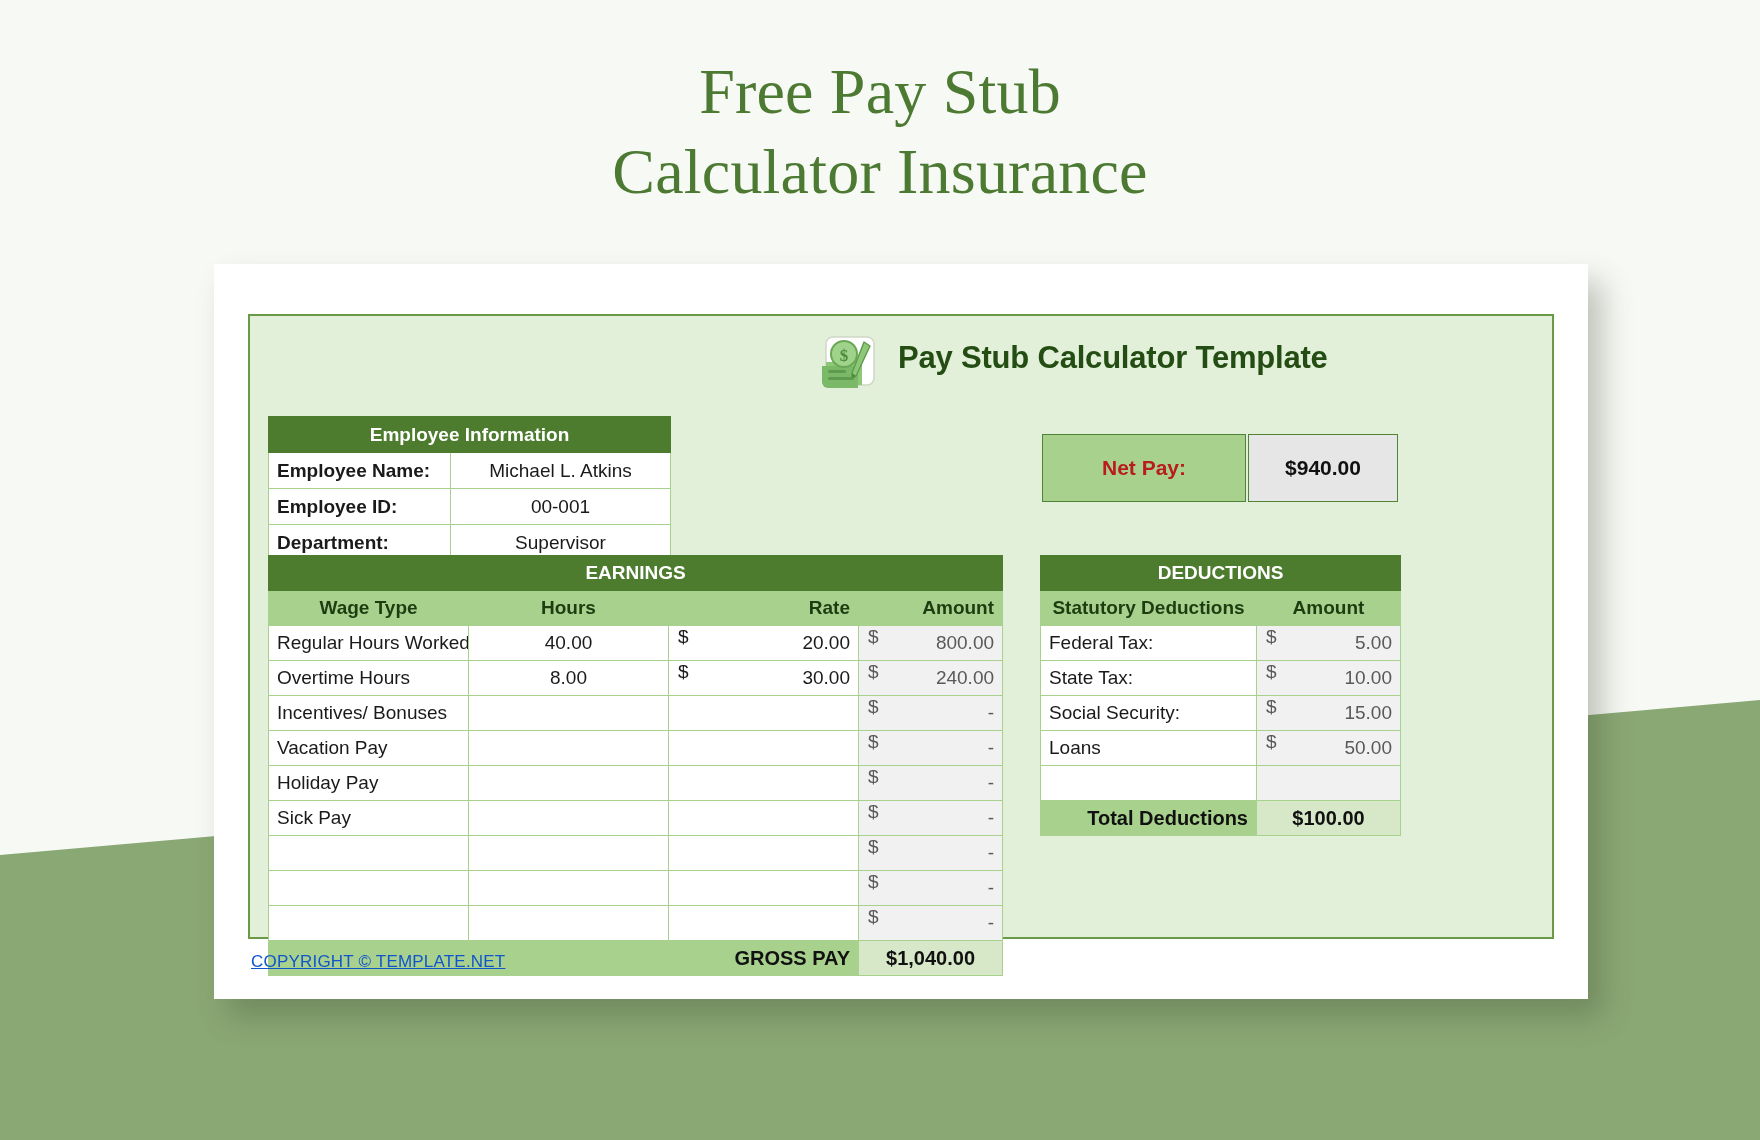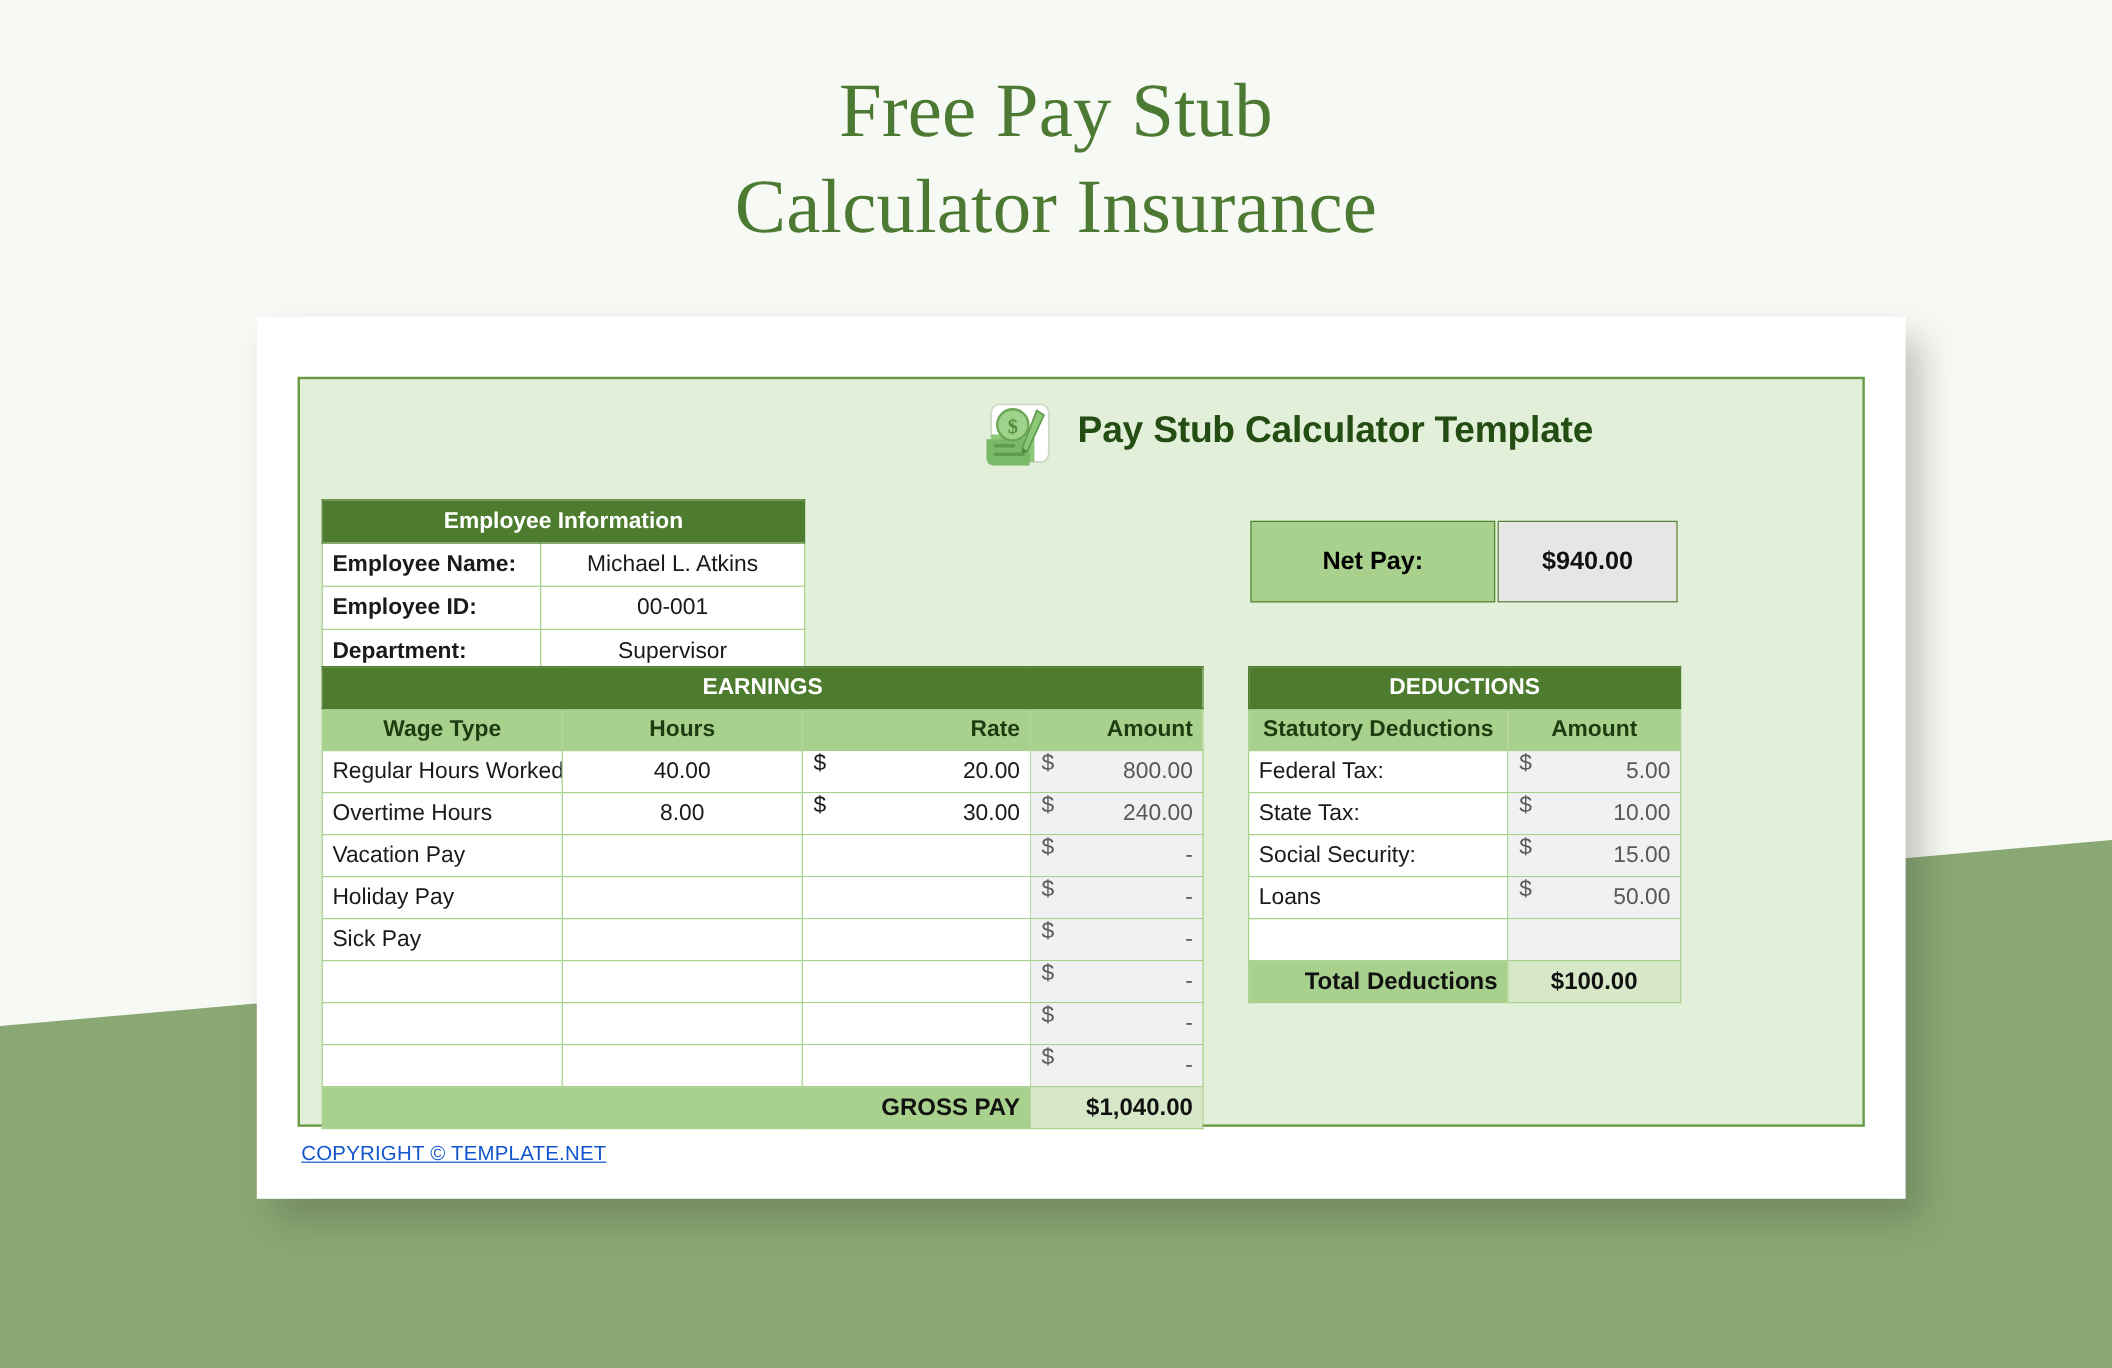--- a/index.html
+++ b/index.html
@@ -155,21 +155,21 @@
     top: 116px;
     width: 360px;
   }
   #net-pay-box td {
     height: 64px;
     border: 1px solid #548235;
     font-size: 21px;
     font-weight: bold;
     text-align: center;
   }
-  #net-pay-box .np-label { background: #a9d18e; color: #000000; width: 200px; }
+  #net-pay-box .np-label { background: #a9d18e; color: #b91c1c; width: 200px; }
   #net-pay-box .np-value { background: #e7e6e6; color: #111111; }
 
   
   #earnings-table {
     position: absolute;
     left: 18px;
     top: 239px;
     width: 734px;
   }
   #earnings-table td { height: 34px; }
@@ -179,21 +179,21 @@
   #earnings-table col.c-amount { width: 144px; }
   .gross-row td {
     background: #a9d18e;
     font-weight: bold;
     color: #111111;
     font-size: 20px;
     border-color: #a9d18e !important;
   }
   .gross-row td.gross-val {
     background: #d6e8c8;
-    text-align: right;
+    text-align: center;
   }
 
   
   #deductions-table {
     position: absolute;
     left: 790px;
     top: 239px;
     width: 360px;
   }
   #deductions-table td { height: 34px; }
@@ -311,20 +311,26 @@
           <td class="cell-white money"><span class="cur">$</span><span>20.00</span></td>
           <td class="cell-gray money"><span class="cur">$</span><span>800.00</span></td>
         </tr>
         <tr>
           <td class="cell-white val-left">Overtime Hours</td>
           <td class="cell-white val-center">8.00</td>
           <td class="cell-white money"><span class="cur">$</span><span>30.00</span></td>
           <td class="cell-gray money"><span class="cur">$</span><span>240.00</span></td>
         </tr>
         <tr>
+          <td class="cell-white val-left">Incentives/ Bonuses</td>
+          <td class="cell-white val-center"></td>
+          <td class="cell-white money"><span class="cur"></span><span></span></td>
+          <td class="cell-gray money"><span class="cur">$</span><span>-</span></td>
+        </tr>
+        <tr>
           <td class="cell-white val-left">Vacation Pay</td>
           <td class="cell-white val-center"></td>
           <td class="cell-white money"><span class="cur"></span><span></span></td>
           <td class="cell-gray money"><span class="cur">$</span><span>-</span></td>
         </tr>
         <tr>
           <td class="cell-white val-left">Holiday Pay</td>
           <td class="cell-white val-center"></td>
           <td class="cell-white money"><span class="cur"></span><span></span></td>
           <td class="cell-gray money"><span class="cur">$</span><span>-</span></td>

